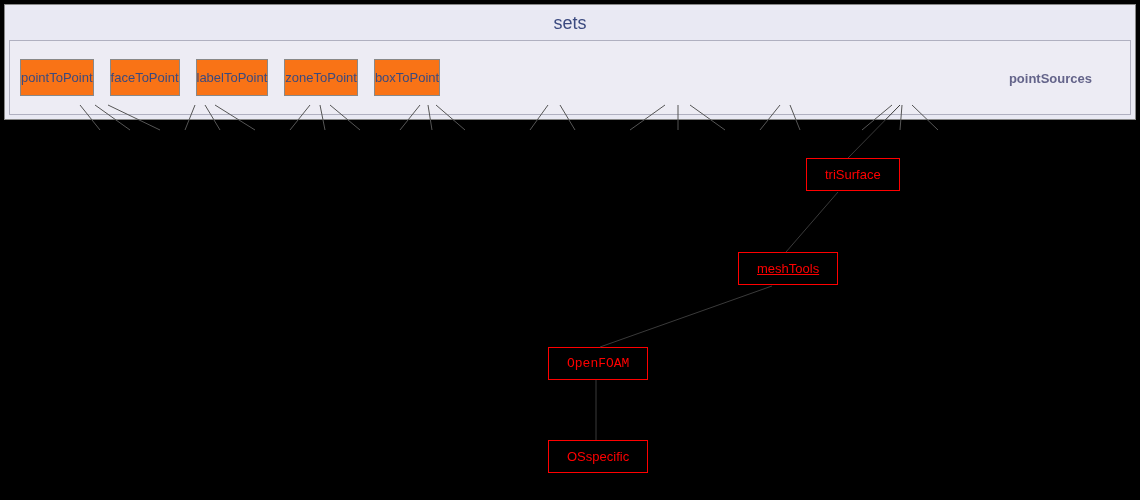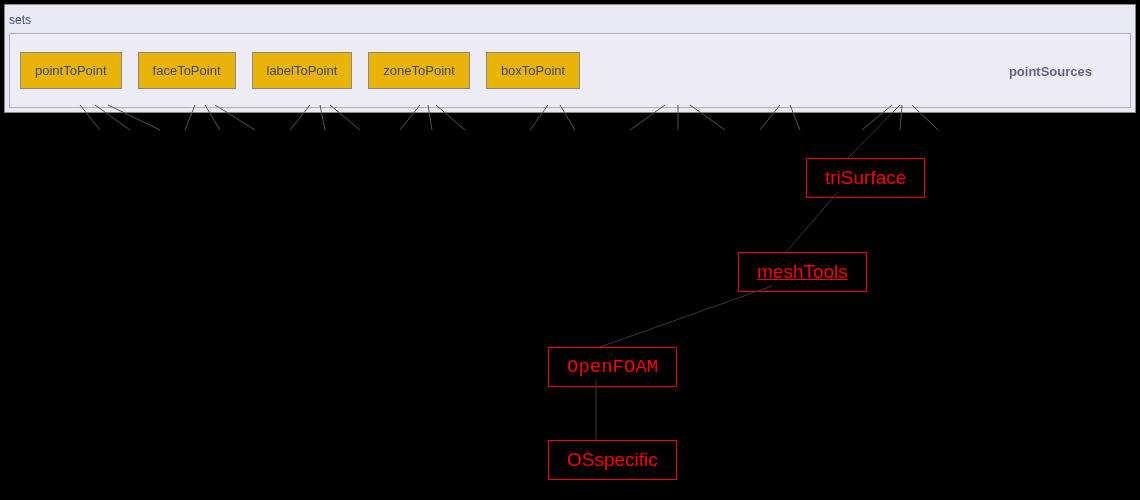--- a/index.html
+++ b/index.html
@@ -14,55 +14,56 @@
     .top-container {
       position: absolute;
       top: 4px;
       left: 4px;
       right: 4px;
       background: #e9e9f3;
       border: 1px solid #888;
       padding: 4px;
     }
     .top-header {
+      text-align: center;
       color: #3b4a7f;
-      font-size: 12px;
+      font-size: 18px;
       padding: 4px 0 6px 0;
     }
     .folder-container {
       background: #edecf4;
       border: 1px solid #b0b0c0;
       padding: 18px 10px 18px 10px;
       position: relative;
       display: flex;
       align-items: center;
       gap: 16px;
     }
     .node {
-      background: #eab308;
+      background: #f97316;
       border: 1px solid #888;
       color: #3b4a7f;
       font-size: 13px;
-      padding: 10px 14px;
+      padding: 10px 0;
       white-space: nowrap;
     }
     .folder-label {
       position: absolute;
       right: 38px;
       top: 50%;
       transform: translateY(-50%);
       color: #64648a;
       font-size: 13px;
       font-weight: bold;
     }
     .red-node {
       position: absolute;
       border: 1px solid #ff0000;
       color: #ff0000;
-      font-size: 19px;
+      font-size: 13px;
       padding: 8px 18px;
       background: transparent;
     }
     svg.edges {
       position: absolute;
       top: 0;
       left: 0;
       width: 1140px;
       height: 500px;
       pointer-events: none;

